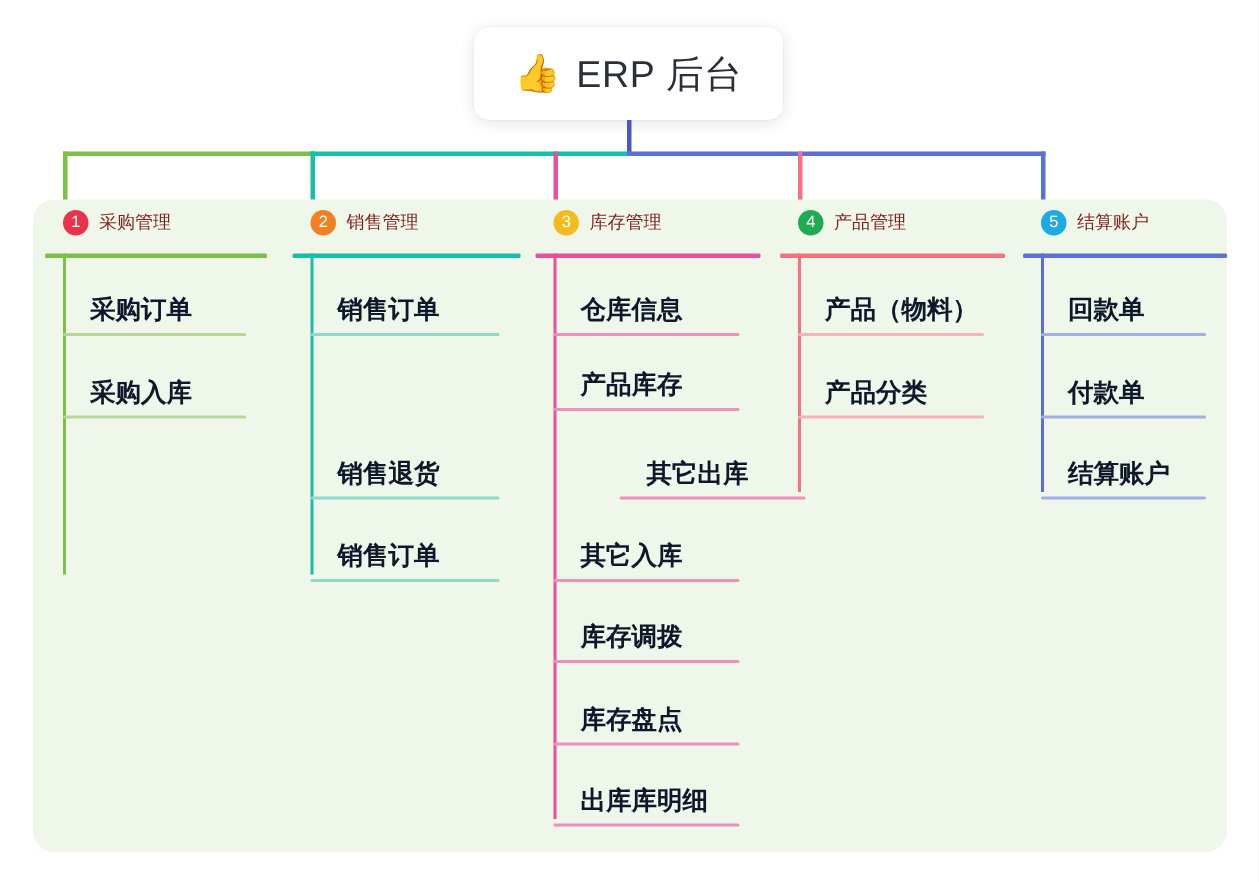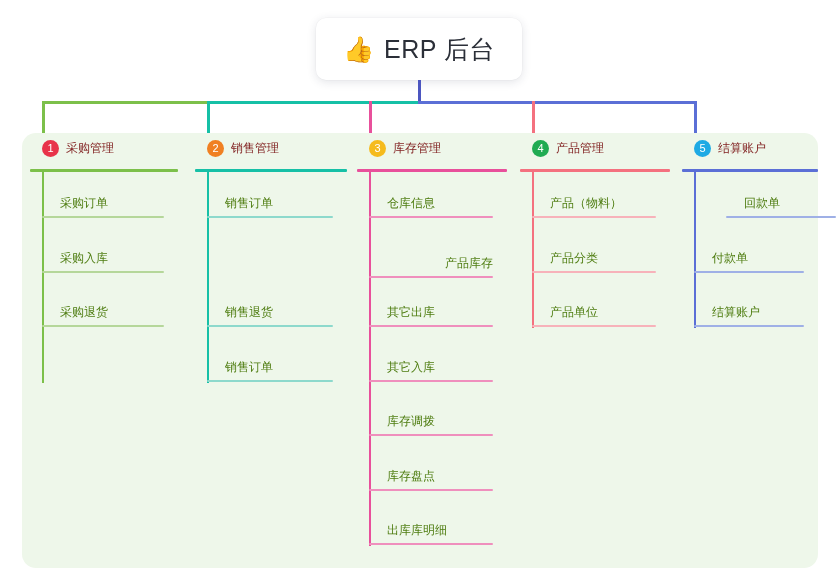--- a/index.html
+++ b/index.html
@@ -46,22 +46,22 @@
     color:#fff;font-size:11px;line-height:17px;text-align:center;
     flex:0 0 auto;font-family:"Liberation Sans",sans-serif;
   }
   .branch-title{font-size:12px;color:#7f1d1d;}
   .head-rule{height:3px;border-radius:1px;}
 
   .spine{position:absolute;width:2px;left:12px;}
 
   .leaf{position:absolute;left:12px;}
   .leaf-label{
-    font-size:12px;color:#4d7c0f;white-space:nowrap;
-    padding-left:18px;padding-bottom:4px;
+    font-size:17px;color:#0f172a;white-space:nowrap;
+    padding-left:18px;padding-bottom:4px;font-weight:bold;
   }
   .leaf-rule{height:2px;border-radius:1px;}
 </style>
 </head>
 <body>
 
 <div id="root-card">
   <span id="root-icon">👍</span>
   <span id="root-title">ERP 后台</span>
 </div>
@@ -89,24 +89,20 @@
         <div class="head-rule" style="position: absolute; top: 36px; left: 0px; width: 148px; background: rgb(124, 192, 74);"></div>
         <div class="spine" style="top: 36px; height: 213.5px; background: rgb(124, 192, 74);"></div>
         <div class="leaf" style="top: 62px; width: 122px;">
           <div class="leaf-label">采购订单</div>
           <div class="leaf-rule" style="background: rgb(181, 215, 154);"></div>
         </div>
         <div class="leaf" style="top: 116.5px; width: 122px;">
           <div class="leaf-label">采购入库</div>
           <div class="leaf-rule" style="background: rgb(181, 215, 154);"></div>
         </div>
-        <div class="leaf" style="top: 171px; width: 122px;">
-          <div class="leaf-label">采购退货</div>
-          <div class="leaf-rule" style="background: rgb(181, 215, 154);"></div>
-        </div>
       </div>
       <div class="branch" style="left: 173px; width: 152px;">
         <div class="branch-head">
           <span class="badge" style="background: rgb(240, 128, 34);">2</span>
           <span class="branch-title">销售管理</span>
         </div>
         <div class="head-rule" style="position: absolute; top: 36px; left: 0px; width: 152px; background: rgb(22, 192, 166);"></div>
         <div class="spine" style="top: 36px; height: 213.5px; background: rgb(22, 192, 166);"></div>
         <div class="leaf" style="top: 62px; width: 126px;">
           <div class="leaf-label">销售订单</div>
@@ -125,25 +121,25 @@
         <div class="branch-head">
           <span class="badge" style="background: rgb(245, 187, 29);">3</span>
           <span class="branch-title">库存管理</span>
         </div>
         <div class="head-rule" style="position: absolute; top: 36px; left: 0px; width: 150px; background: rgb(232, 80, 155);"></div>
         <div class="spine" style="top: 36px; height: 377px; background: rgb(232, 80, 155);"></div>
         <div class="leaf" style="top: 62px; width: 124px;">
           <div class="leaf-label">仓库信息</div>
           <div class="leaf-rule" style="background: rgb(239, 143, 189);"></div>
         </div>
-        <div class="leaf" style="top: 122px; width: 124px; text-align: right;">
+        <div class="leaf" style="top: 112px; width: 124px;">
           <div class="leaf-label">产品库存</div>
           <div class="leaf-rule" style="background: rgb(239, 143, 189);"></div>
         </div>
-        <div class="leaf" style="top: 171px; width: 124px;">
+        <div class="leaf" style="top: 171px; width: 124px; padding-left: 44px;">
           <div class="leaf-label">其它出库</div>
           <div class="leaf-rule" style="background: rgb(239, 143, 189);"></div>
         </div>
         <div class="leaf" style="top: 225.5px; width: 124px;">
           <div class="leaf-label">其它入库</div>
           <div class="leaf-rule" style="background: rgb(239, 143, 189);"></div>
         </div>
         <div class="leaf" style="top: 280px; width: 124px;">
           <div class="leaf-label">库存调拨</div>
           <div class="leaf-rule" style="background: rgb(239, 143, 189);"></div>
@@ -165,33 +161,29 @@
         <div class="head-rule" style="position: absolute; top: 36px; left: 0px; width: 150px; background: rgb(244, 113, 127);"></div>
         <div class="spine" style="top: 36px; height: 159px; background: rgb(244, 113, 127);"></div>
         <div class="leaf" style="top: 62px; width: 124px;">
           <div class="leaf-label">产品（物料）</div>
           <div class="leaf-rule" style="background: rgb(247, 178, 186);"></div>
         </div>
         <div class="leaf" style="top: 116.5px; width: 124px;">
           <div class="leaf-label">产品分类</div>
           <div class="leaf-rule" style="background: rgb(247, 178, 186);"></div>
         </div>
-        <div class="leaf" style="top: 171px; width: 124px;">
-          <div class="leaf-label">产品单位</div>
-          <div class="leaf-rule" style="background: rgb(247, 178, 186);"></div>
-        </div>
       </div>
       <div class="branch" style="left: 660px; width: 136px;">
         <div class="branch-head">
           <span class="badge" style="background: rgb(30, 170, 228);">5</span>
           <span class="branch-title">结算账户</span>
         </div>
         <div class="head-rule" style="position: absolute; top: 36px; left: 0px; width: 136px; background: rgb(91, 111, 214);"></div>
         <div class="spine" style="top: 36px; height: 159px; background: rgb(91, 111, 214);"></div>
-        <div class="leaf" style="top: 62px; width: 110px; margin-left: 32px;">
+        <div class="leaf" style="top: 62px; width: 110px;">
           <div class="leaf-label">回款单</div>
           <div class="leaf-rule" style="background: rgb(159, 176, 230);"></div>
         </div>
         <div class="leaf" style="top: 116.5px; width: 110px;">
           <div class="leaf-label">付款单</div>
           <div class="leaf-rule" style="background: rgb(159, 176, 230);"></div>
         </div>
         <div class="leaf" style="top: 171px; width: 110px;">
           <div class="leaf-label">结算账户</div>
           <div class="leaf-rule" style="background: rgb(159, 176, 230);"></div>

